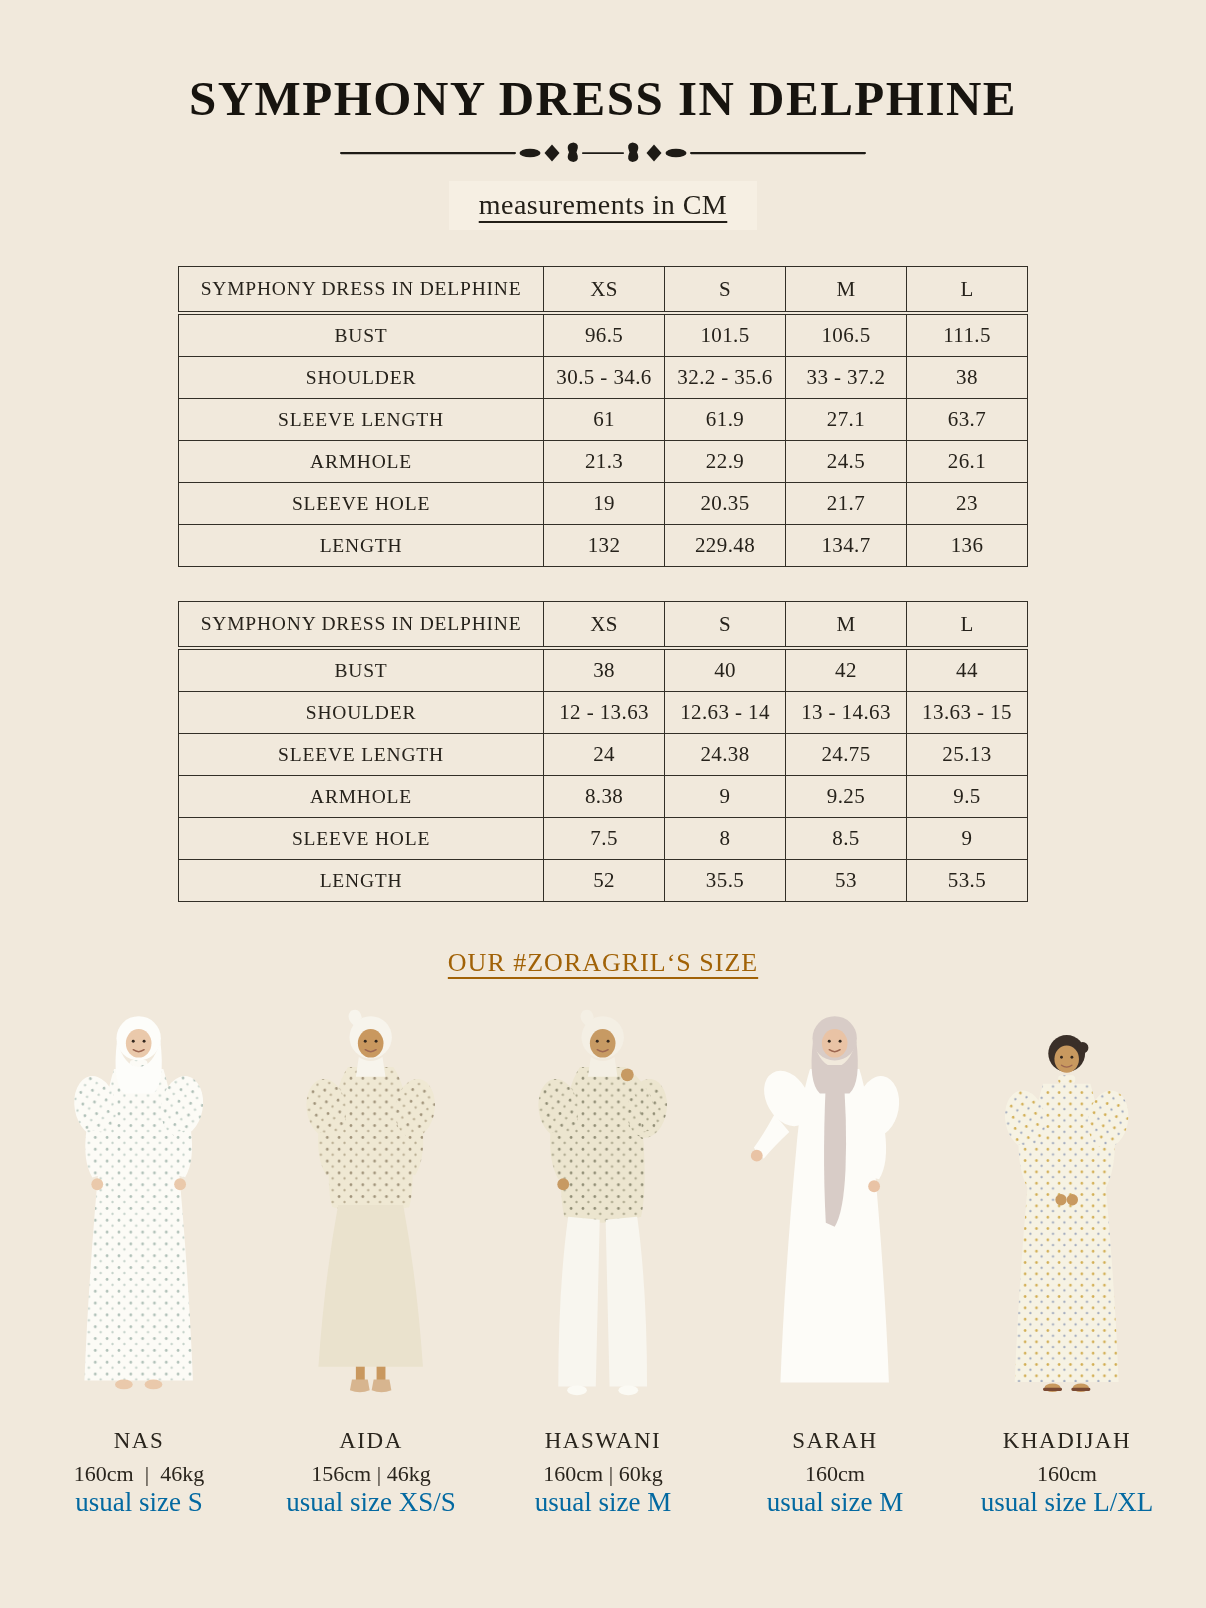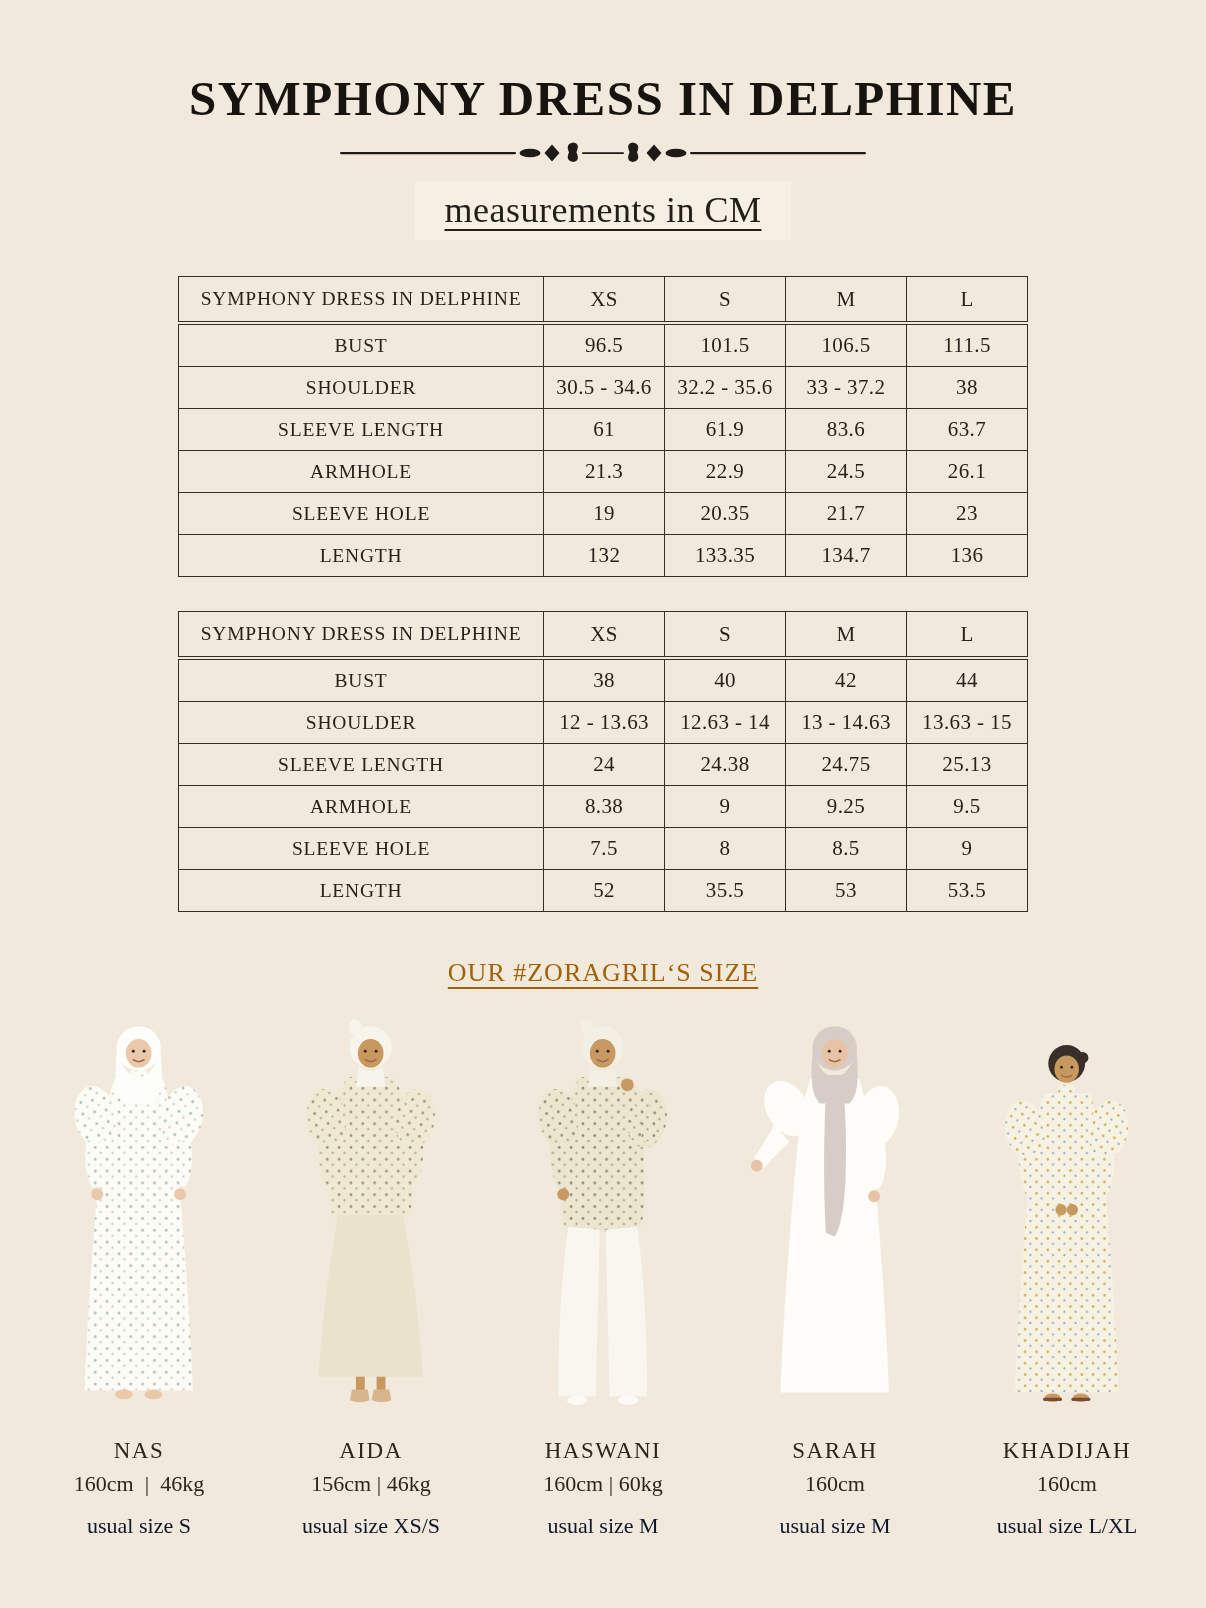--- a/index.html
+++ b/index.html
@@ -19,21 +19,21 @@
     letter-spacing:1.5px;
     color:#17140f;
   }
   .divider{display:block;margin:13px auto 0;}
 
   .subhead-wrap{text-align:center;margin-top:15px;}
   .subhead{
     display:inline-block;
     background:#f6efe3;
     padding:8px 30px 9px;
-    font-size:36px;
+    font-size:28px;
     letter-spacing:0.5px;
     text-decoration:underline;
     text-underline-offset:7px;
     text-decoration-thickness:1.5px;
     white-space:pre;
   }
 
   table.size-table{
     width:850px;margin:36px auto 0;
     border-collapse:collapse;table-layout:fixed;
@@ -66,21 +66,21 @@
 
   .models-row{
     width:1150px;margin:14px auto 0;
     display:flex;justify-content:flex-end;align-items:flex-end;gap:10px;
   }
   .model-card{display:flex;flex-direction:column;align-items:center;width:222px;}
   .model-photo svg{height:424px;width:auto;display:block;}
   .model-card.small .model-photo svg{height:406px;}
   .model-name{font-size:23px;letter-spacing:1.5px;margin-top:12px;color:#2a251d;}
   .model-stats{font-size:22px;margin-top:7px;white-space:pre;color:#2a251d;}
-  .model-size{font-size:22px;margin-top:16px;color:#0f172a;}
+  .model-size{font-size:27px;margin-top:0;color:#0369a1;}
 </style>
 </head>
 <body>
 
 <div class="page">
 
   <h1 class="title">SYMPHONY DRESS IN DELPHINE</h1>
 
   <svg class="divider" width="530" height="26" viewBox="0 0 530 26">
     <g fill="#1e1b16" stroke="none">
@@ -129,41 +129,41 @@
           <td>SHOULDER</td>
           <td>30.5 - 34.6</td>
           <td>32.2 - 35.6</td>
           <td>33 - 37.2</td>
           <td>38</td>
         </tr>
         <tr>
           <td>SLEEVE LENGTH</td>
           <td>61</td>
           <td>61.9</td>
-          <td>83.6</td>
+          <td>27.1</td>
           <td>63.7</td>
         </tr>
         <tr>
           <td>ARMHOLE</td>
           <td>21.3</td>
           <td>22.9</td>
           <td>24.5</td>
           <td>26.1</td>
         </tr>
         <tr>
           <td>SLEEVE HOLE</td>
           <td>19</td>
           <td>20.35</td>
           <td>21.7</td>
           <td>23</td>
         </tr>
         <tr>
           <td>LENGTH</td>
           <td>132</td>
-          <td>133.35</td>
+          <td>229.48</td>
           <td>134.7</td>
           <td>136</td>
         </tr>
       </tbody>
     </table>
 
 
   <table class="size-table" style="margin-top:34px;">
       <colgroup>
         <col style="width: 43%;">

